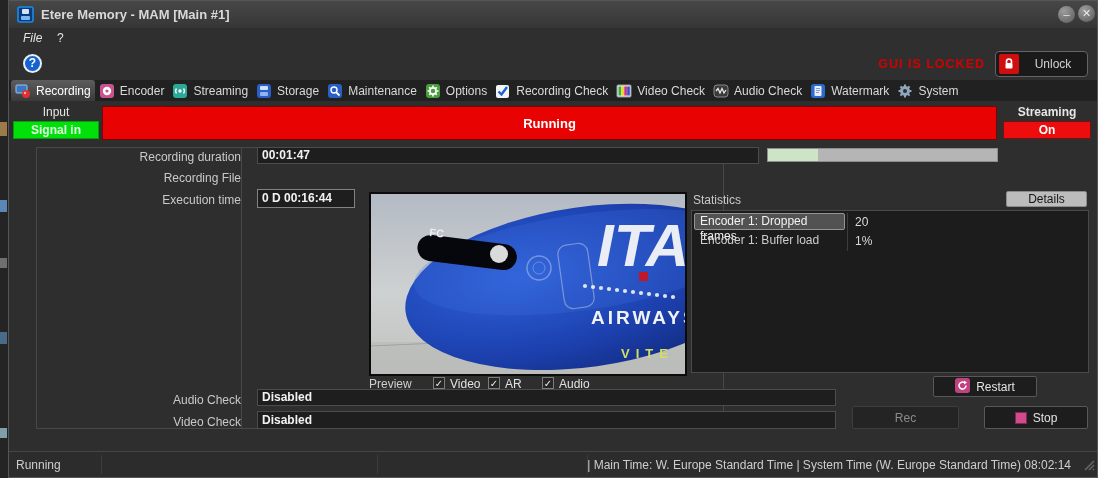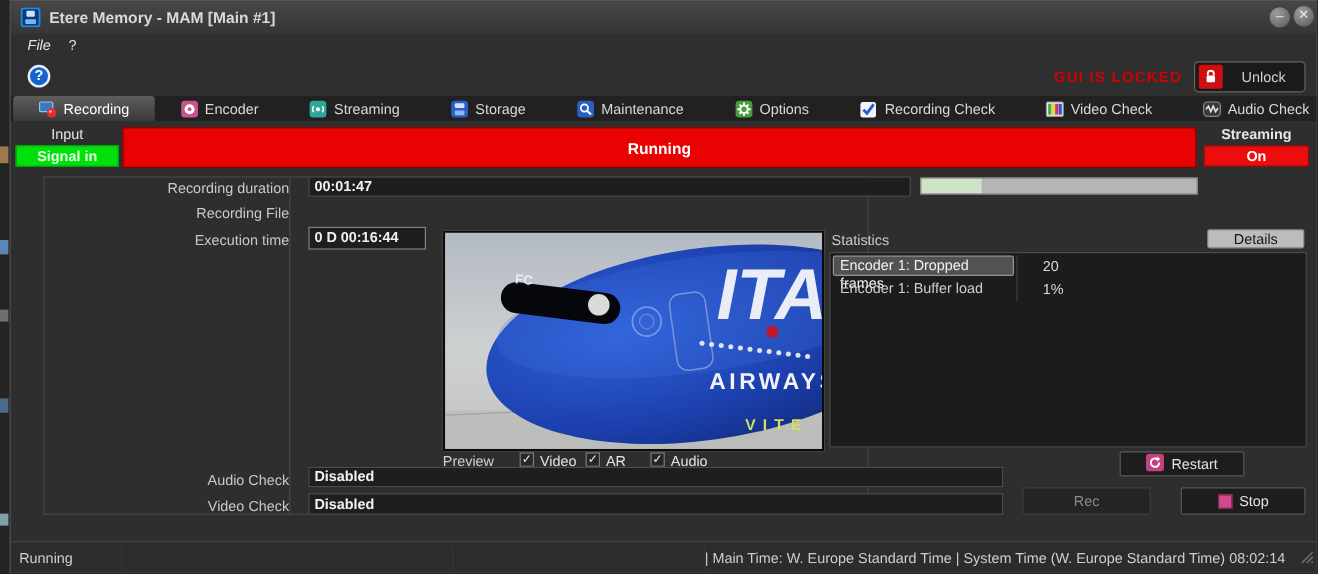--- a/index.html
+++ b/index.html
@@ -29,21 +29,21 @@
   .unlock-btn { position:absolute; left:986px; top:50px; width:93px; height:26px;
                 background:#1a1a1a; border:1px solid #646464; border-radius:4px;
                 display:flex; align-items:center; }
   .lock-sq { width:20px; height:20px; margin-left:3px; background:#cf0f0f; border-radius:2px;
              display:flex; align-items:center; justify-content:center; }
   .unlock-label { flex:1; text-align:center; color:#d2d2d2; font-size:12px; }
 
   
   #tabbar { position:absolute; left:0; top:79px; right:0; height:21px; background:#212121;
             display:flex; align-items:flex-end; padding-left:2px; }
-  .tab { height:21px; display:flex; align-items:center; gap:5px; padding:0 21px;
+  .tab { height:21px; display:flex; align-items:center; gap:5px; padding:0 4px;
          font-size:12px; color:#d9d9d9; white-space:nowrap; }
   .tab.active { background:linear-gradient(#5d5d5d,#3a3a3a); border-radius:3px 3px 0 0; color:#fff; }
   .ticon { width:16px; height:16px; display:inline-block; }
   .ticon svg { display:block; }
 
   
   #content { position:absolute; left:0; top:100px; right:0; bottom:27px; background:#2e2e2e; }
 
   .small-label { font-size:12px; color:#e6e6e6; text-align:center; }
   .badge { position:absolute; text-align:center; font-weight:bold; font-size:12px; }
@@ -84,21 +84,21 @@
   #details-btn { position:absolute; left:997px; top:90px; width:81px; height:16px;
                  background:#bcbcbc; border:1px solid #8b8b8b; border-radius:2px;
                  color:#161616; font-size:12px; text-align:center; line-height:14px; }
   #stats-box { position:absolute; left:682px; top:109px; width:398px; height:163px;
                background:#1c1c1c; border:1px solid #4a4a4a;padding-left:22px; }
   #stats-colsep { position:absolute; left:155px; top:2px; width:1px; height:38px; background:#3d3d3d; }
   .stat-name-sel { position:absolute; left:2px; top:2px; width:151px; height:17px;
                    background:#525252; border:1px solid #939393; border-radius:2px;
                    color:#f2f2f2; font-size:12px; line-height:15px; padding-left:5px; }
   .stat-name { position:absolute; left:3px; top:22px; color:#cdcdcd; font-size:12px; padding-left:5px; }
-  .stat-val { position:absolute; left:177px; color:#dadada; font-size:12px; }
+  .stat-val { position:absolute; left:163px; color:#dadada; font-size:12px; }
 
   .cmd-btn { position:absolute; background:#1d1d1d; border:1px solid #585858; border-radius:2px;
              display:flex; align-items:center; justify-content:center; gap:6px;
              color:#e2e2e2; font-size:12px; }
   #rec-btn { left:843px; top:305px; width:107px; height:23px; background:#242424;
              border:1px solid #3e3e3e; color:#8b8b8b; }
   #restart-btn { left:924px; top:275px; width:104px; height:21px; }
   #stop-btn { left:975px; top:305px; width:104px; height:23px; }
   .stop-sq { width:12px; height:12px; background:#d2498c; border:1px solid #7e2a55; }
 

